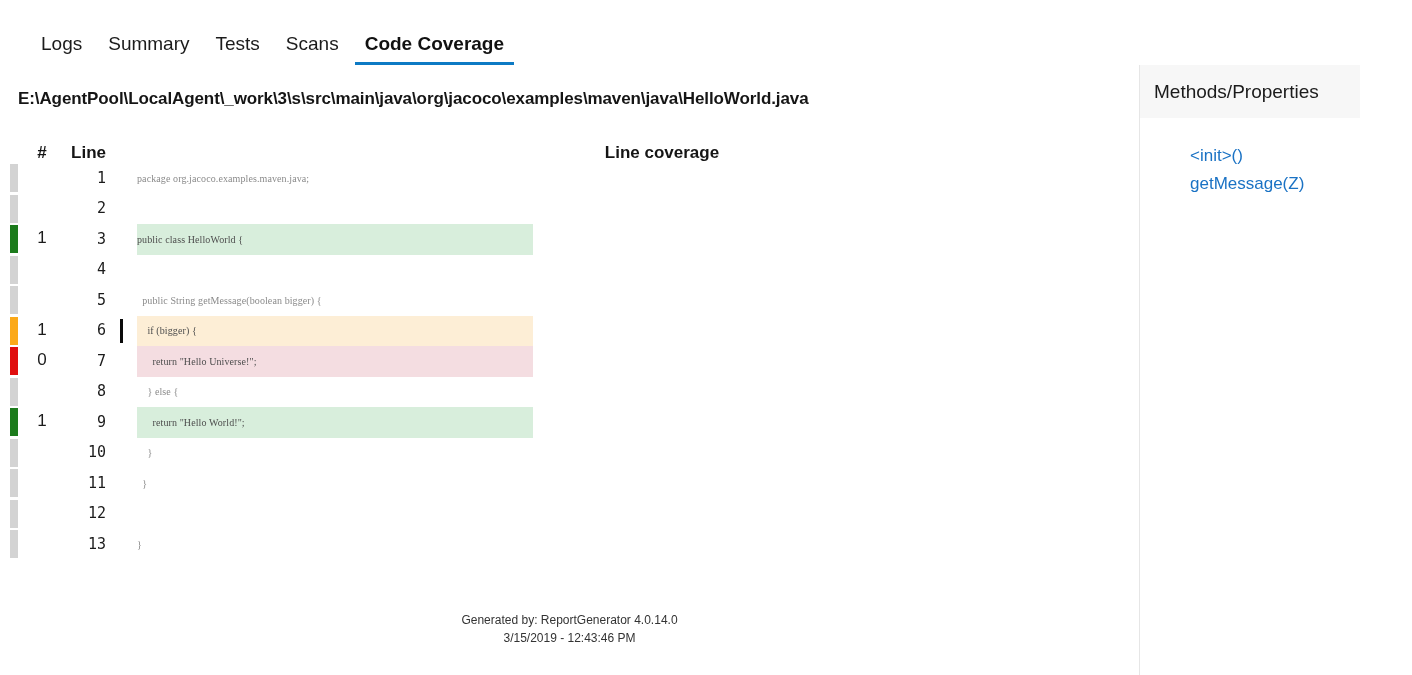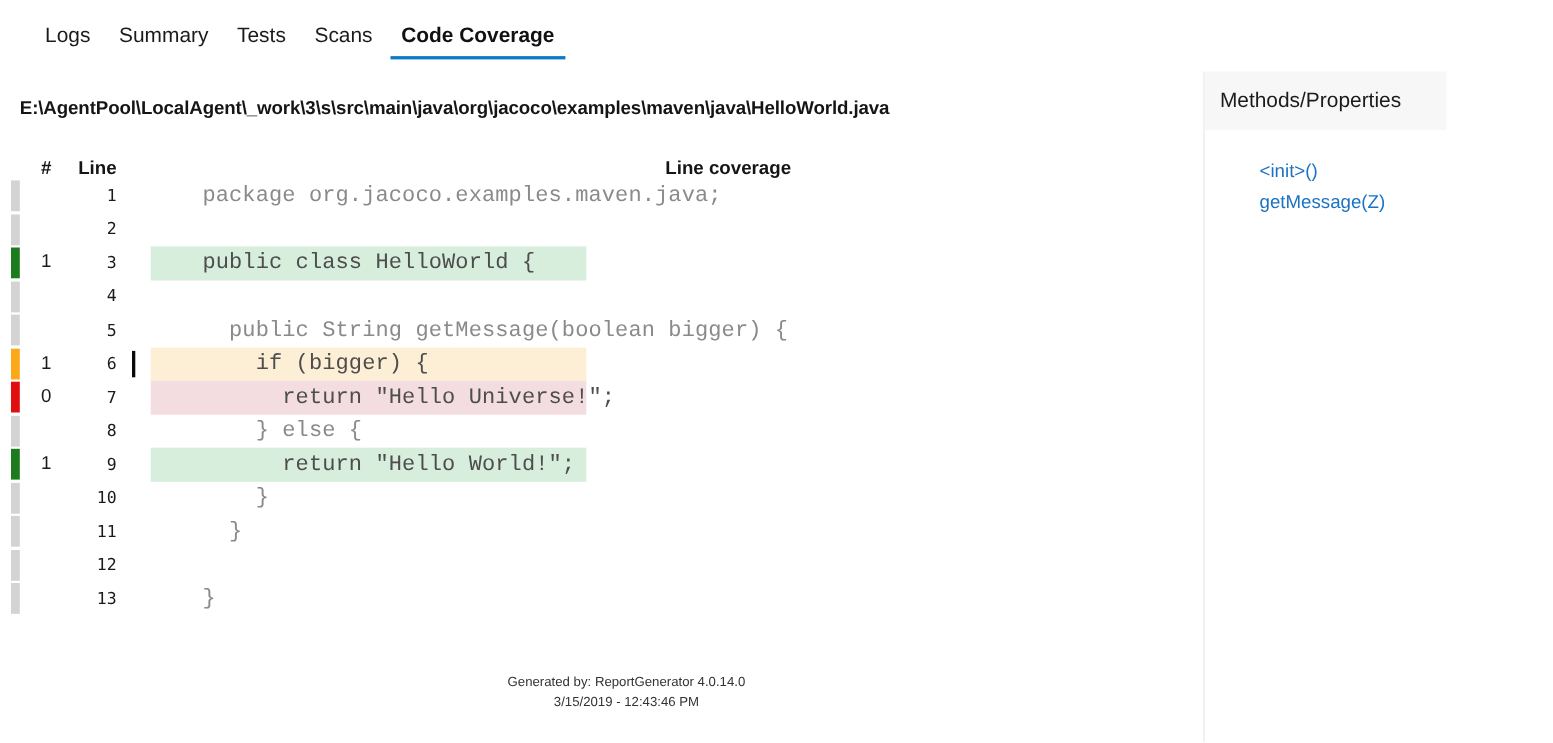--- a/index.html
+++ b/index.html
@@ -22,21 +22,21 @@
   }
 
   
   .tabbar {
     position: absolute;
     left: 0;
     top: 0;
     width: 1412px;
     height: 65px;
     display: flex;
-    align-items: flex-start;
+    align-items: flex-end;
     padding-left: 28px;
     padding-top: 23px;
   }
   .tab {
     position: relative;
     font-size: 19px;
     color: #1b1b1b;
     padding: 0 13px 12px 13px;
     line-height: 1;
     cursor: pointer;
@@ -168,34 +168,33 @@
     top: 0;
     width: 396px;
     height: 30.5px;
   }
   .codehl.covered   { background: #d8eedc; }
   .codehl.partial   { background: #fdeed6; }
   .codehl.uncovered { background: #f4dde1; }
 
   .codetext {
     position: relative;
-    font-family: Liberation Mono, monospace;
-    font-size: 20px;
+    font-family: Liberation Serif, serif;
+    font-size: 10px;
     color: #8a8a8a;
     white-space: pre;
     padding-left: 0;
     letter-spacing: 0.1px;
-    margin-left: 47px;
   }
   .codetext.hit { color: #4d4d4d; }
 
   
   .sidebar {
     position: absolute;
-    left: 1094px;
+    left: 1139px;
     top: 65px;
     width: 221px;
     height: 610px;
     border-left: 1px solid #e6e6e6;
     background: #ffffff;
   }
   .sidebar-head {
     height: 53px;
     background: #f7f7f7;
     display: flex;

